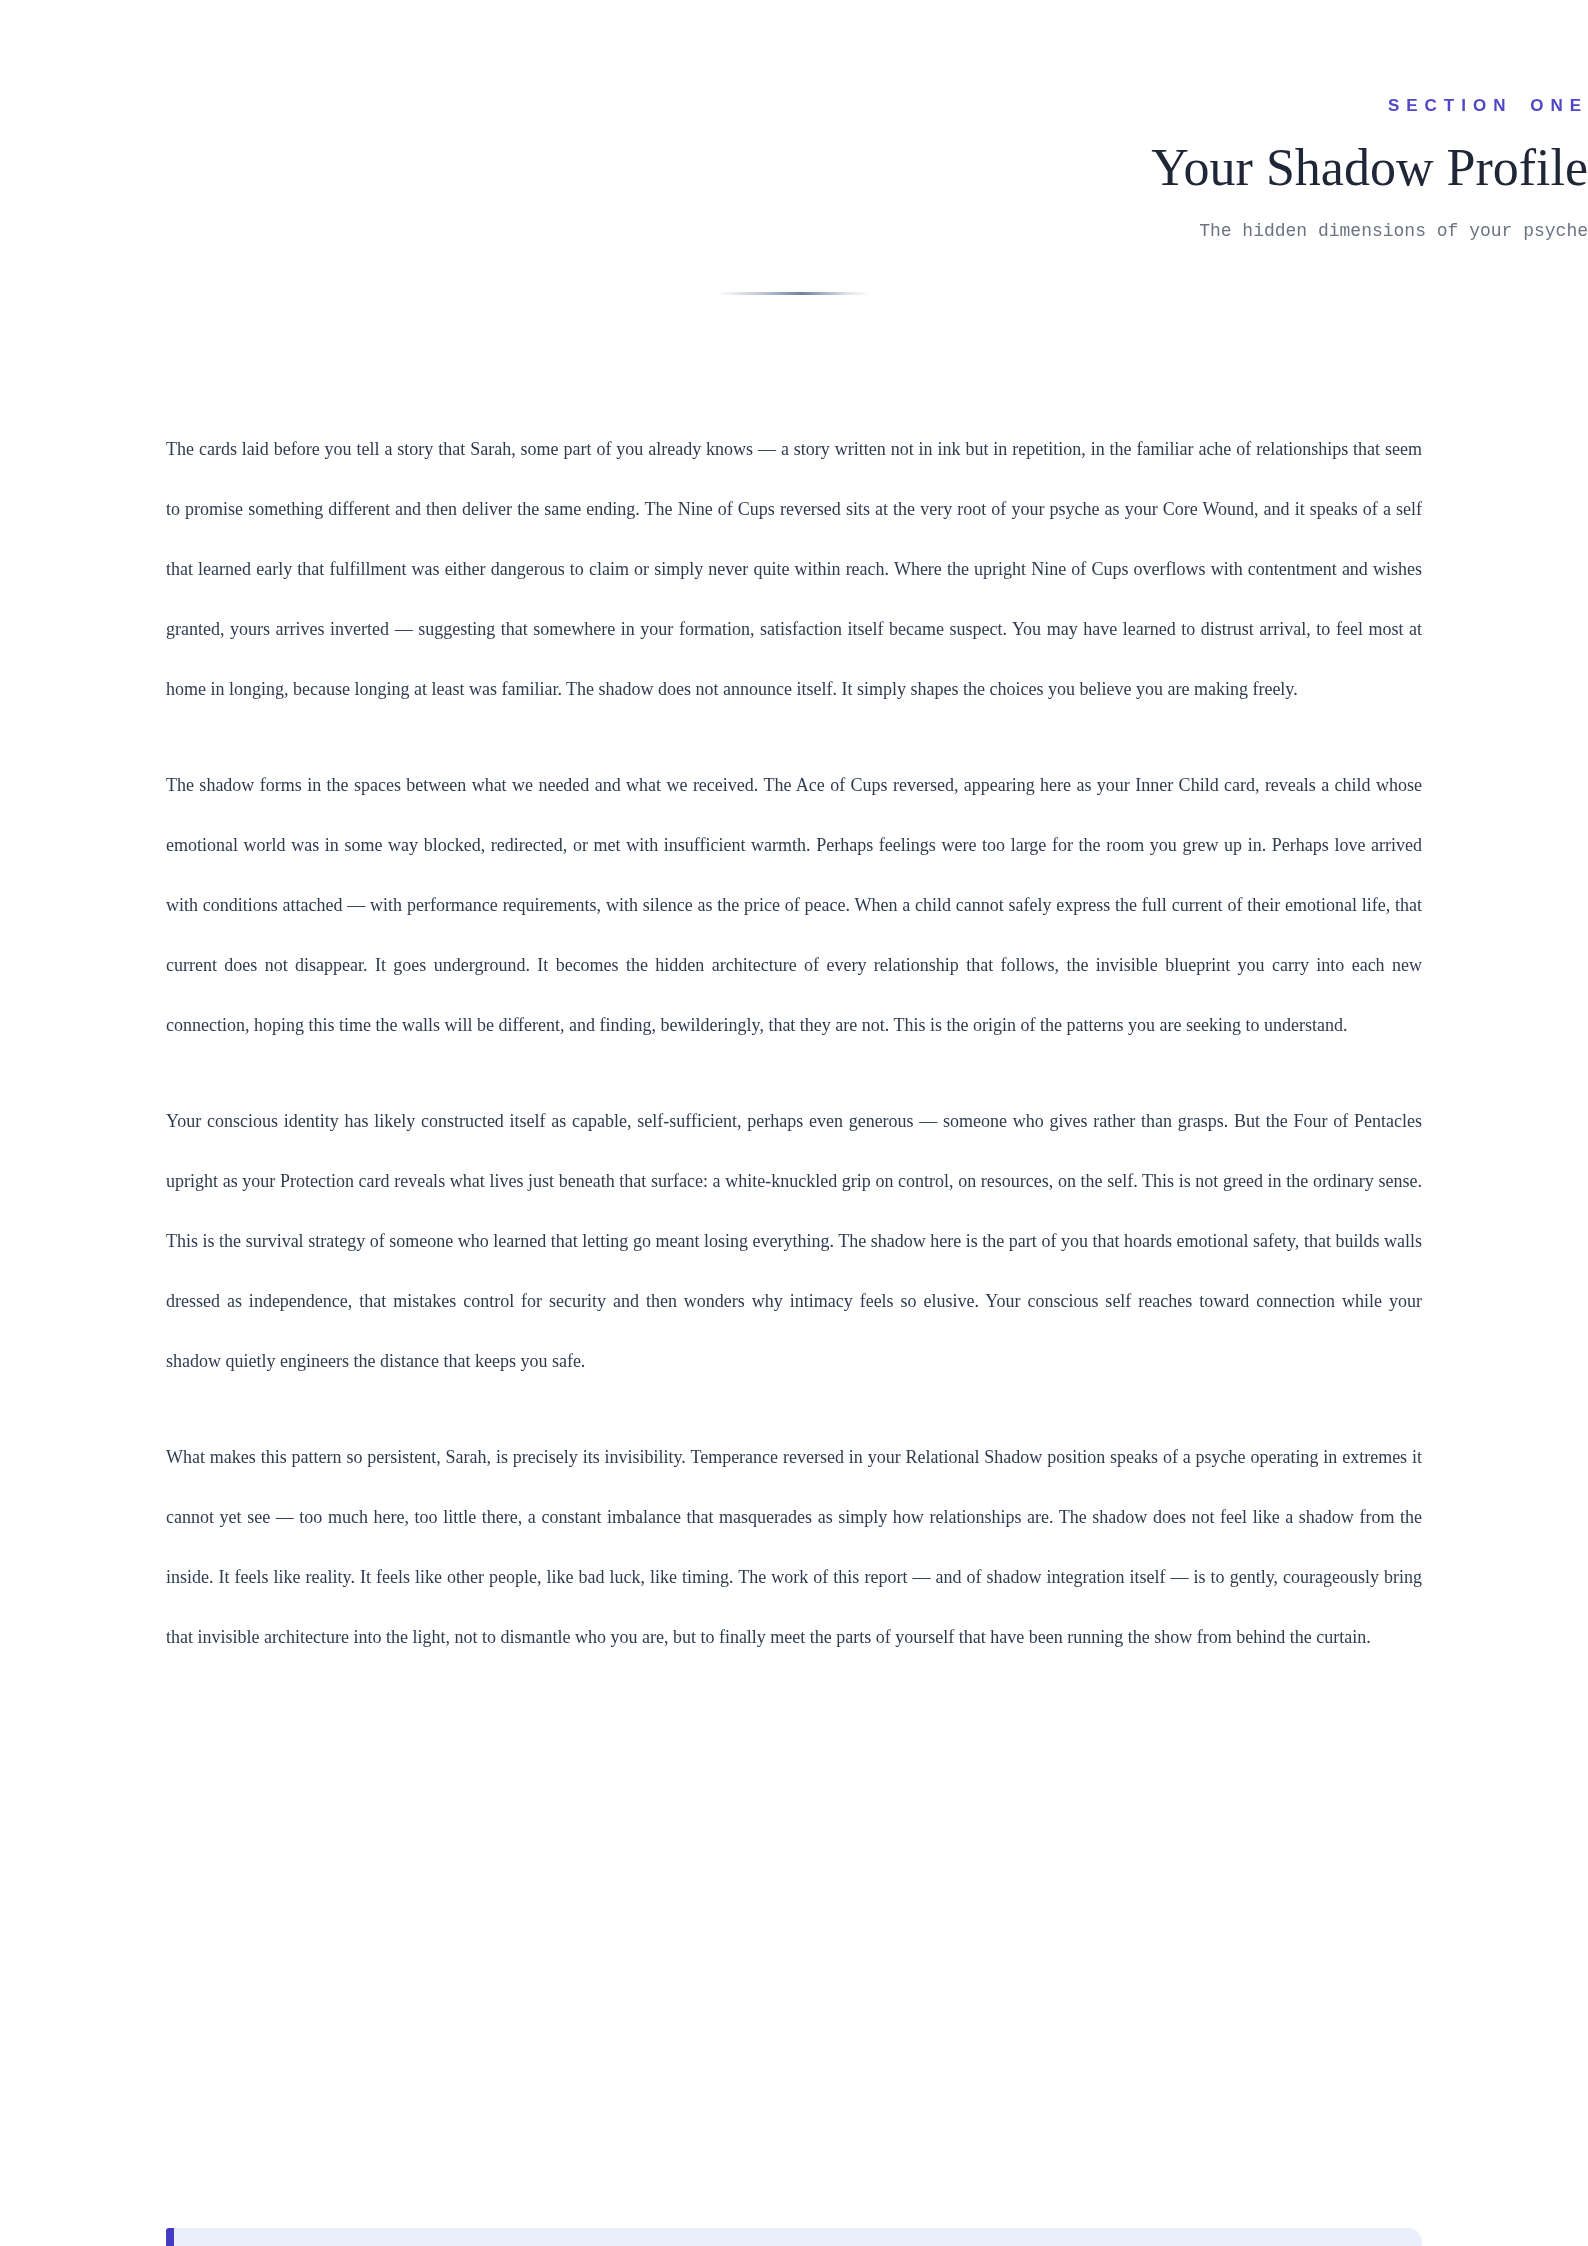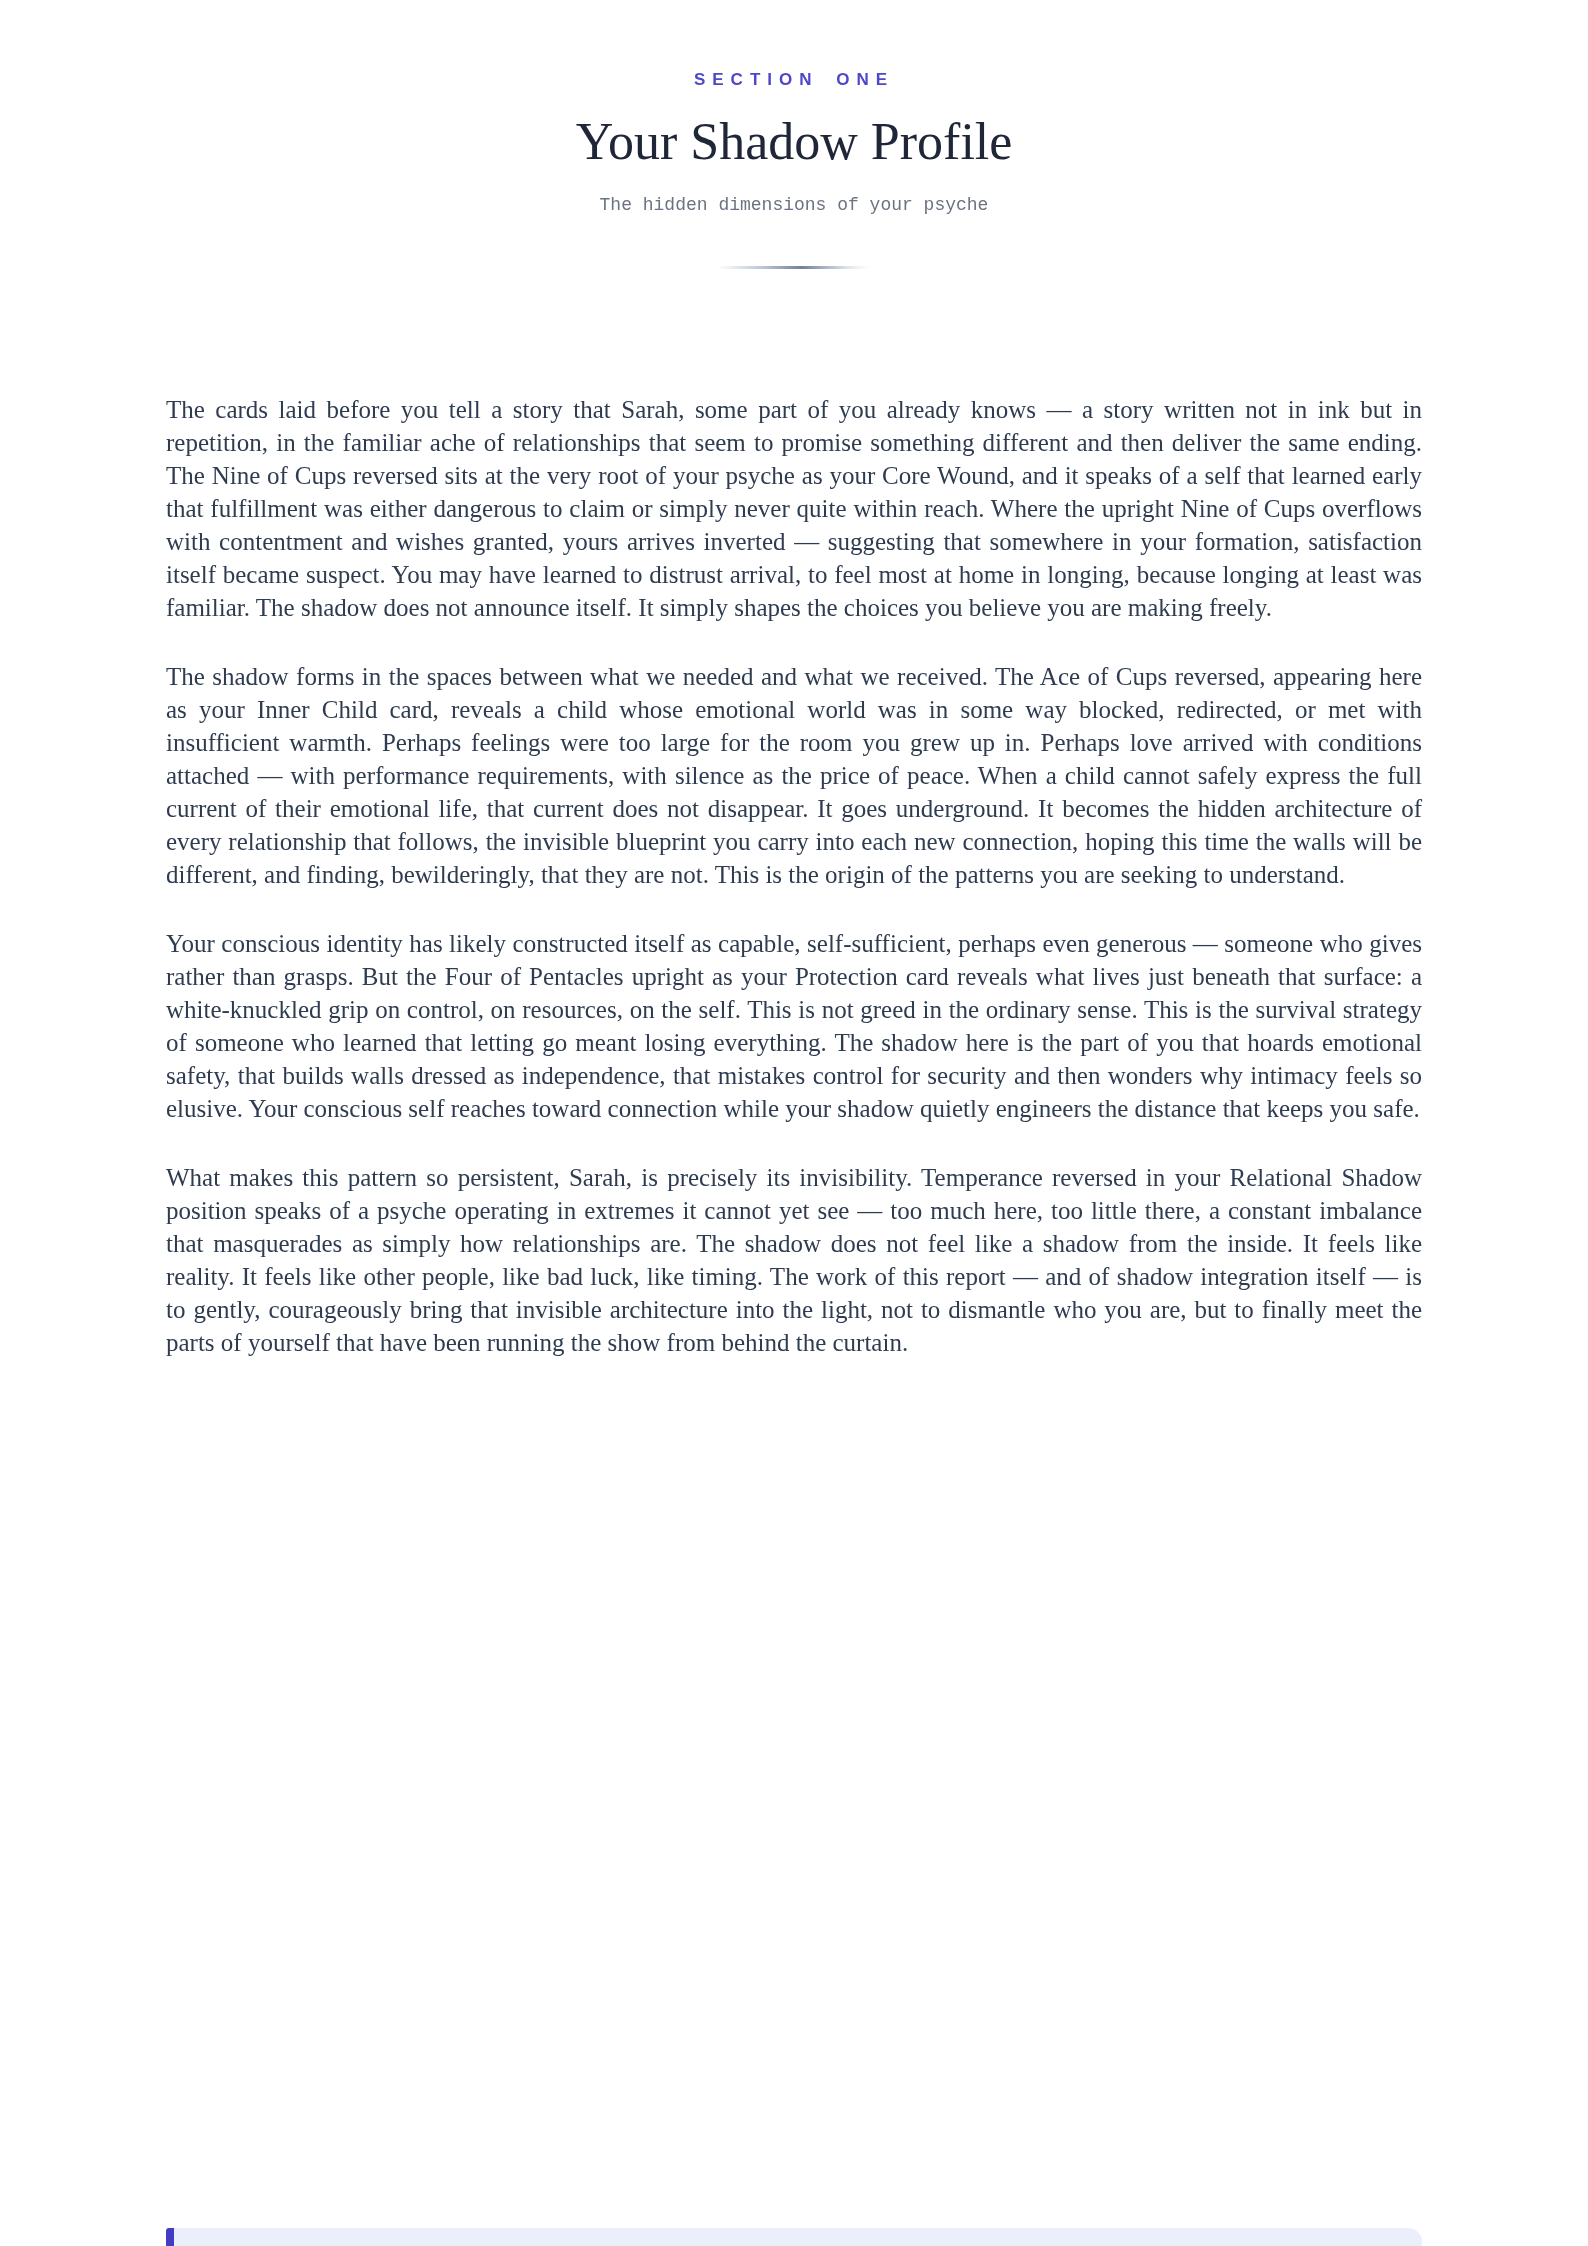--- a/index.html
+++ b/index.html
@@ -4,21 +4,21 @@
 <style>
   html, body { margin: 0; padding: 0; background: #ffffff; }
   .page {
     position: relative;
     width: 1588px;
     height: 2246px;
     background: #ffffff;
     overflow: hidden;
     font-family: "Liberation Serif", serif;
   }
-  header { text-align: center; padding-top: 70px; }
+  header { text-align: right; padding-top: 96px; }
   .eyebrow {
     font-family: "Liberation Sans", sans-serif;
     font-size: 17px;
     line-height: 20px;
     font-weight: 600;
     letter-spacing: 7px;
     word-spacing: 6px;
     color: #4f46c8;
   }
   .title {
@@ -48,22 +48,22 @@
       #70819c 55%,
       rgba(130,148,175,0.25) 85%,
       rgba(130,148,175,0) 100%);
   }
   .content {
     margin: 124px 166px 0 166px;
     text-align: justify;
   }
   .content p {
     margin: 0 0 36px 0;
-    font-size: 25px;
-    line-height: 33px;
+    font-size: 18px;
+    line-height: 60px;
     color: #2f3c50;
     hyphens: auto;
   }
   .callout {
     position: absolute;
     left: 166px;
     right: 166px;
     top: 2228px;
     height: 140px;
     background: #ebeefb;

